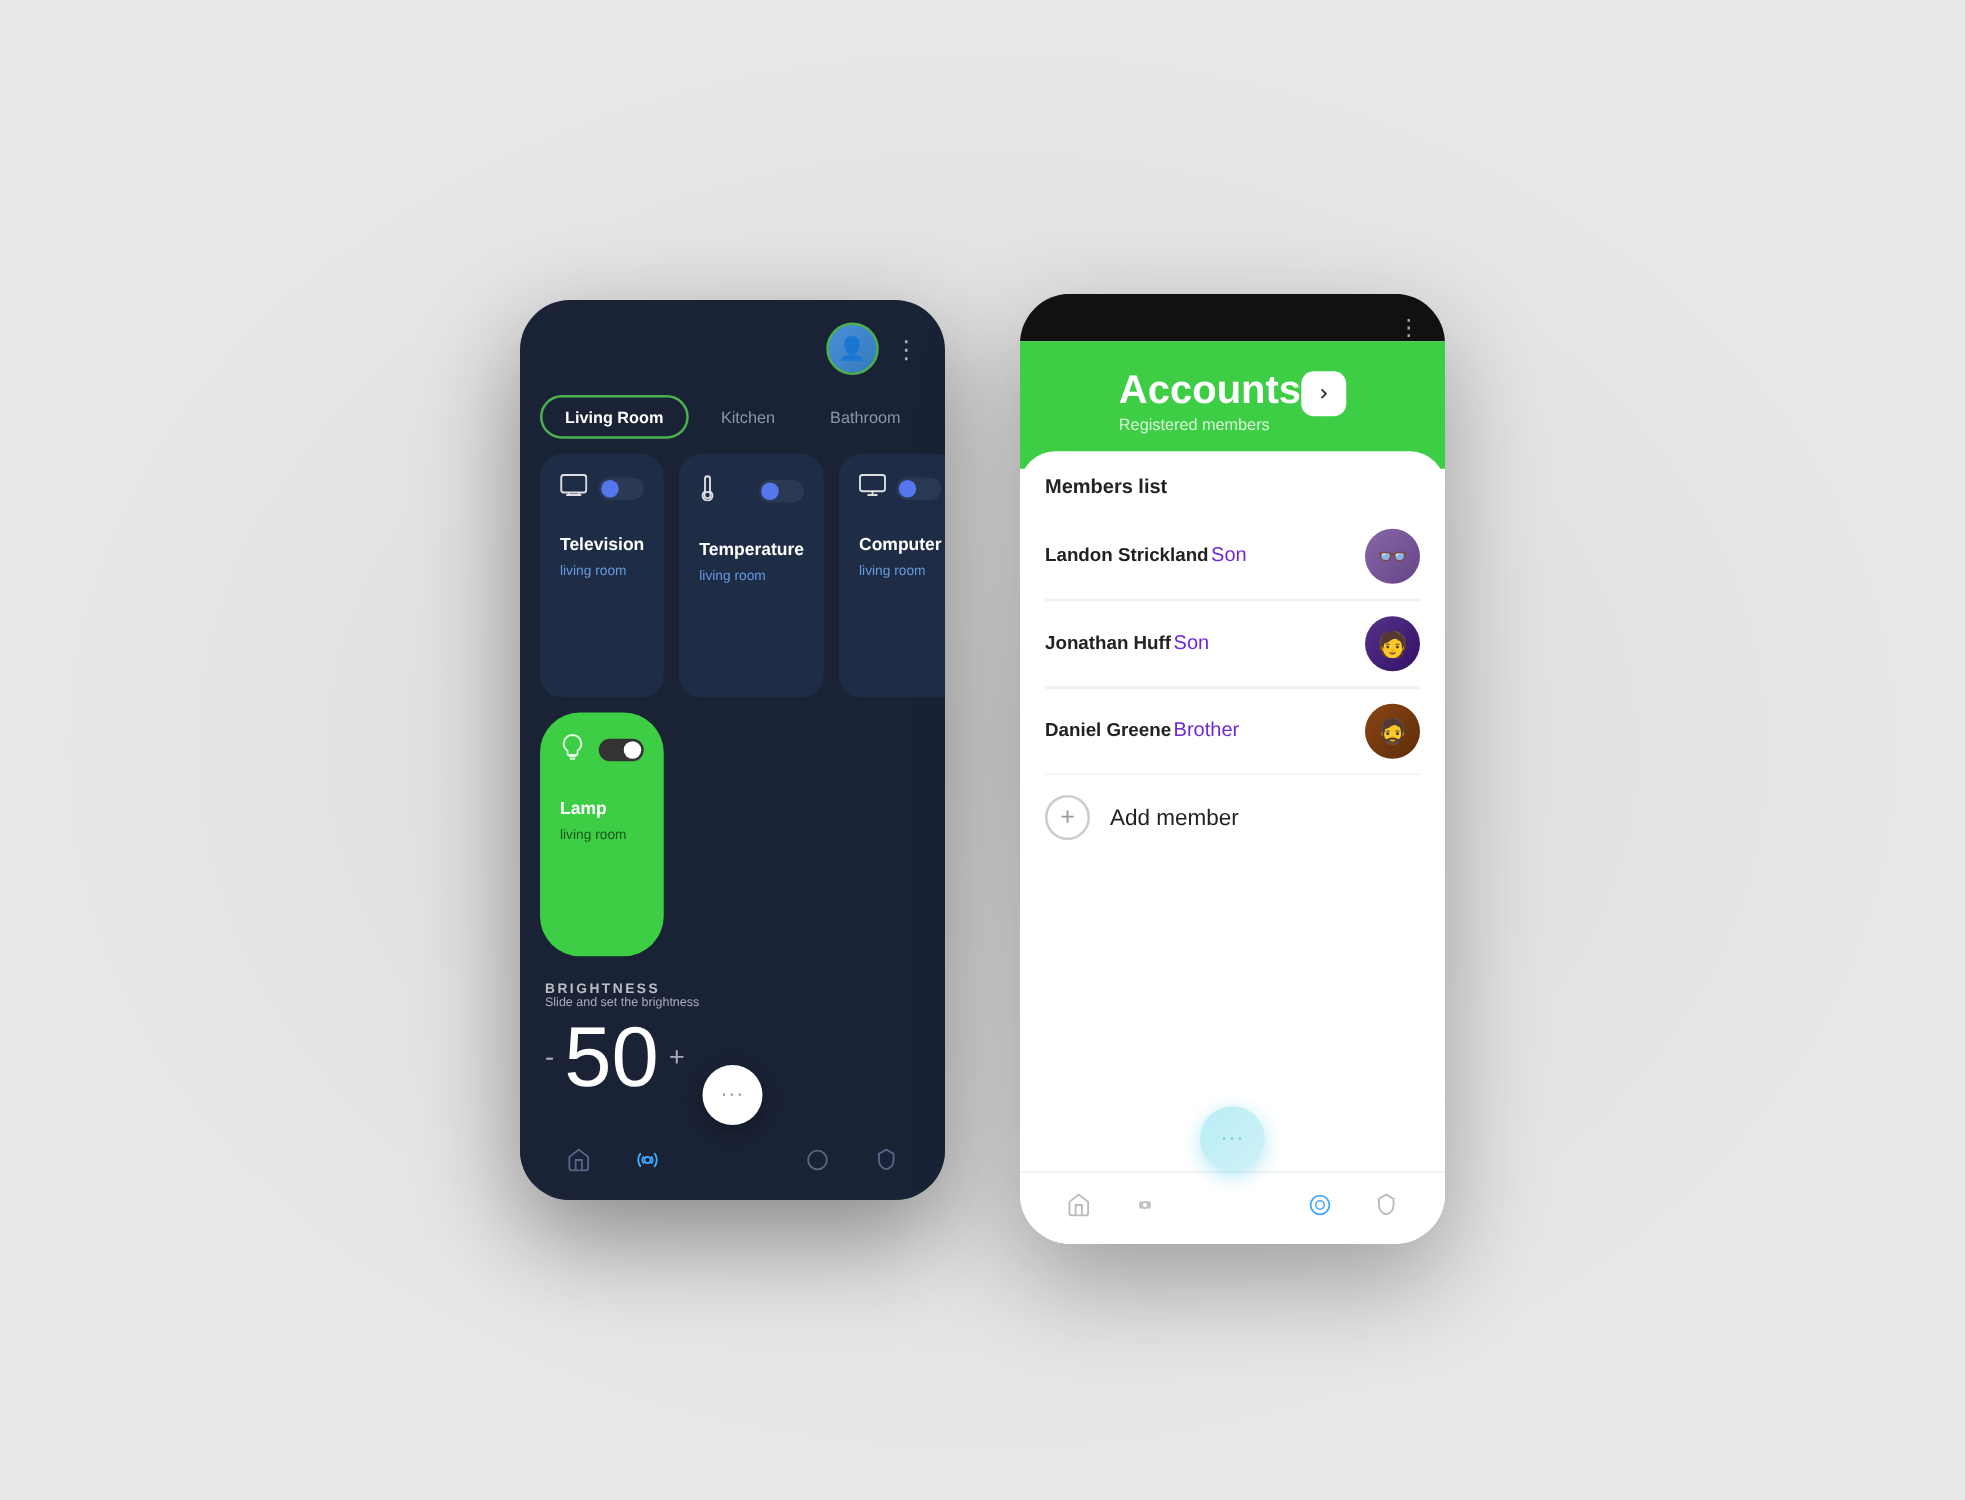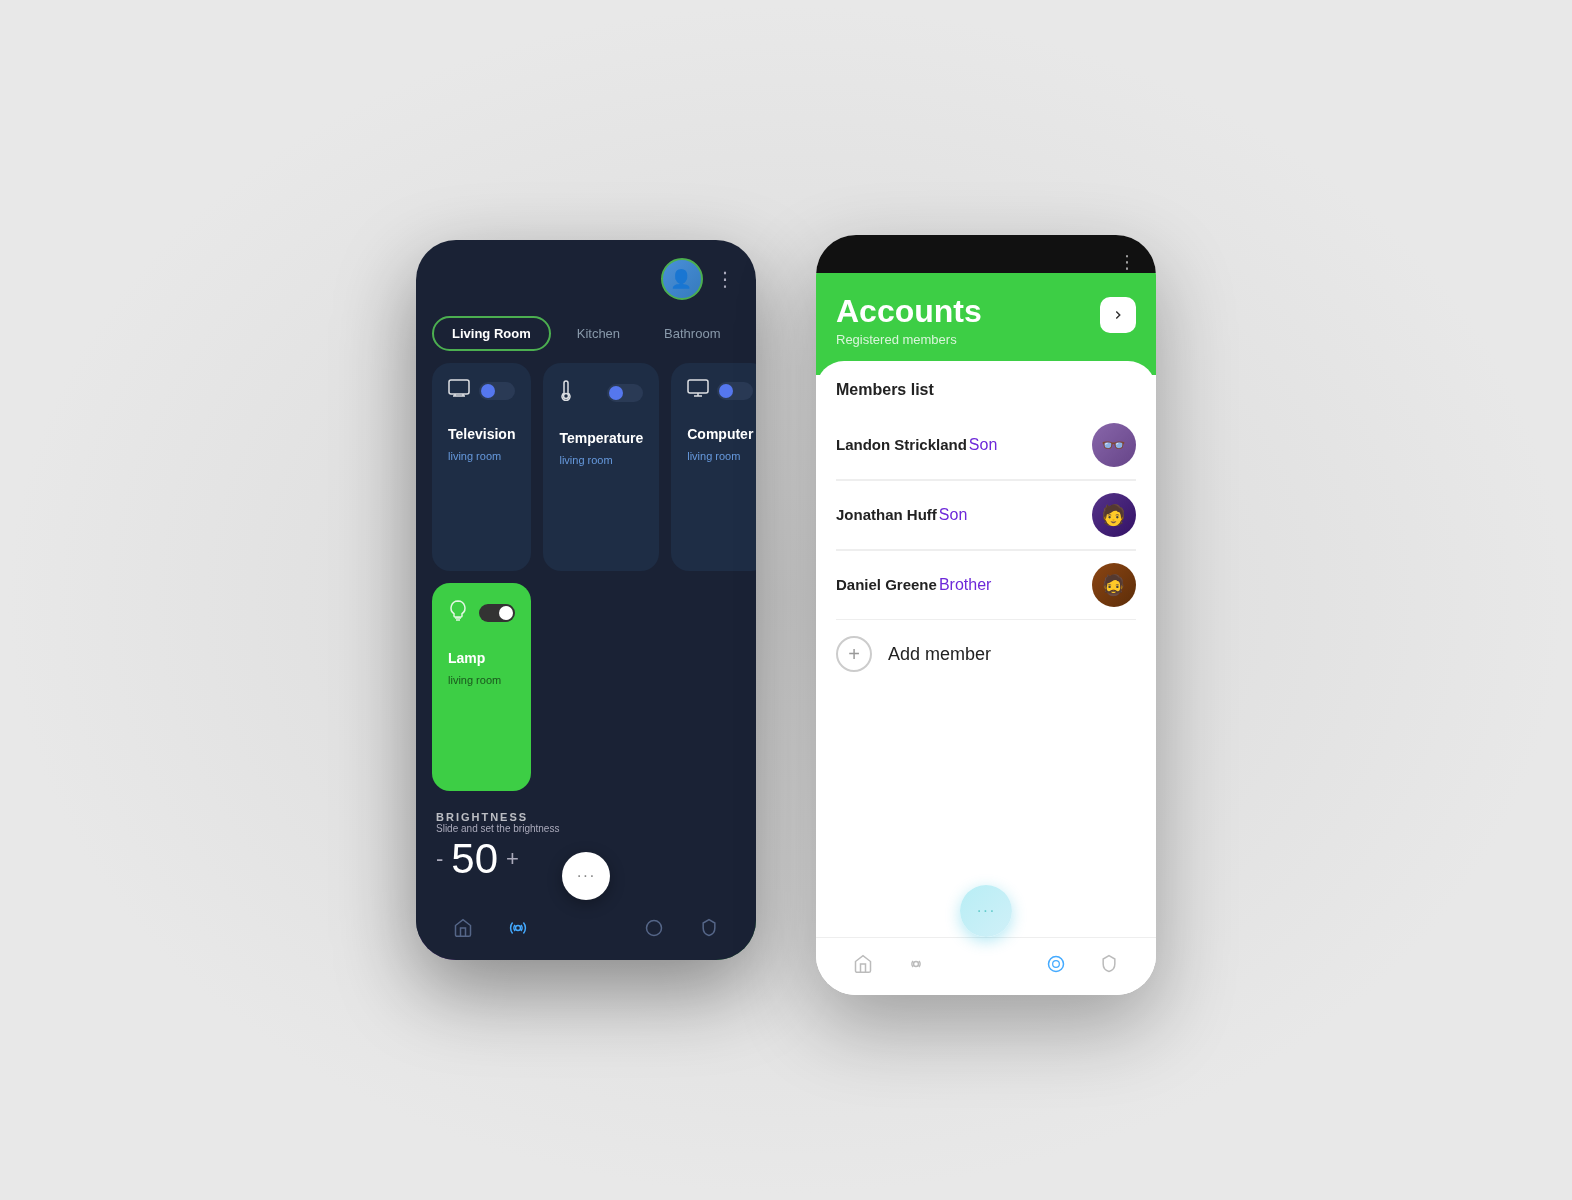--- a/index.html
+++ b/index.html
@@ -111,20 +111,21 @@
       border-radius: 18px;
       padding: 16px;
       display: flex;
       flex-direction: column;
       gap: 8px;
       position: relative;
     }
 
     .device-card.active-green {
       background: #3dce45;
+      border-radius: 32px;
     }
 
     .device-card-top {
       display: flex;
       align-items: center;
       justify-content: space-between;
     }
 
     .device-icon {
       font-size: 20px;
@@ -207,21 +208,21 @@
       gap: 8px;
     }
 
     .brightness-minus {
       font-size: 22px;
       color: #aab;
       cursor: pointer;
     }
 
     .brightness-value {
-      font-size: 42px;
+      font-size: 68px;
       font-weight: 300;
       color: #fff;
       line-height: 1;
       text-align: center;
     }
 
     .brightness-plus {
       font-size: 22px;
       color: #aab;
       cursor: pointer;
@@ -304,21 +305,21 @@
       color: #aaa;
       font-size: 18px;
       cursor: pointer;
     }
 
     .accounts-header {
       background: #3dce45;
       padding: 20px 20px 28px;
       display: flex;
       align-items: flex-start;
-      justify-content: space-between;
+      justify-content: center;
     }
 
     .accounts-title {
       font-size: 32px;
       font-weight: 800;
       color: #fff;
     }
 
     .accounts-subtitle {
       font-size: 13px;

